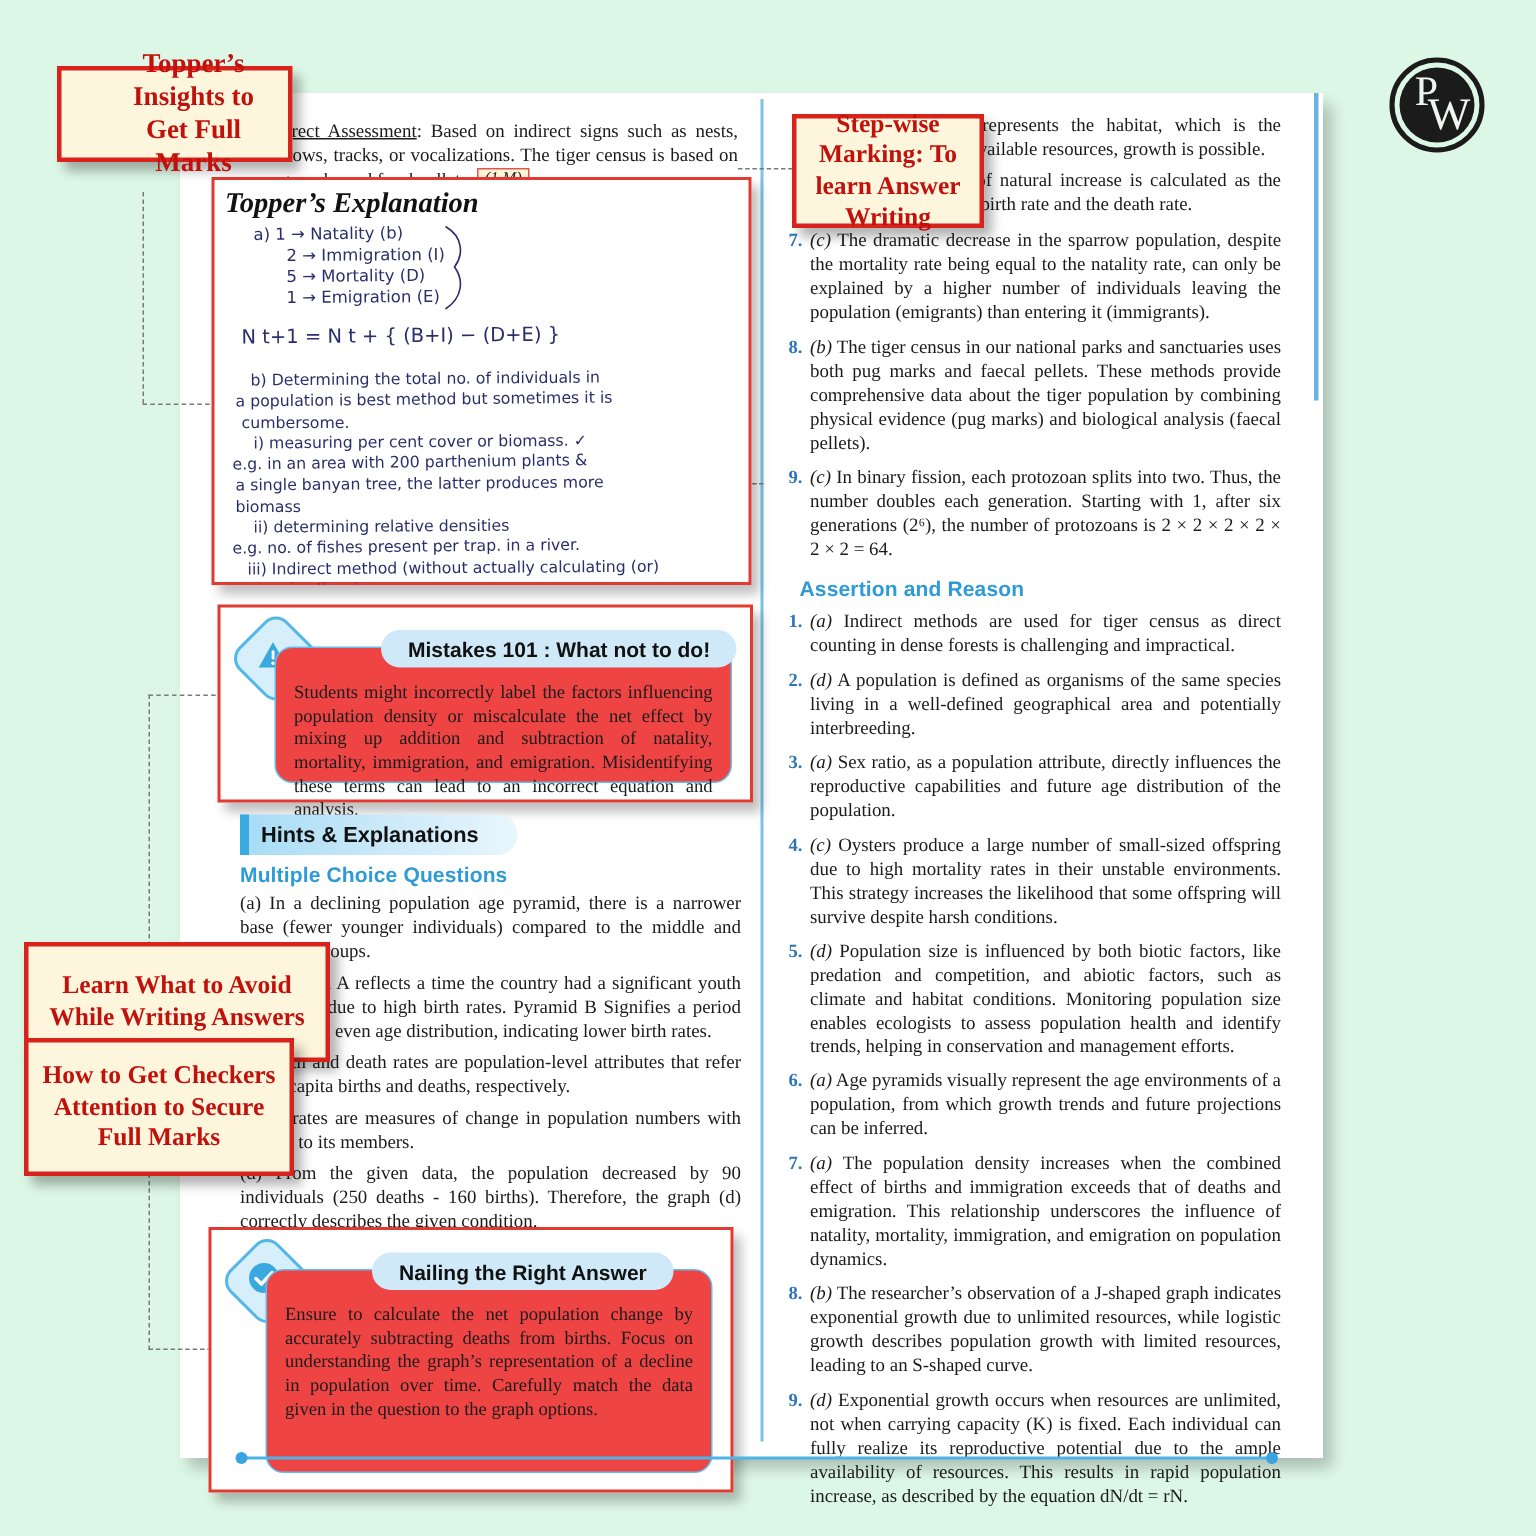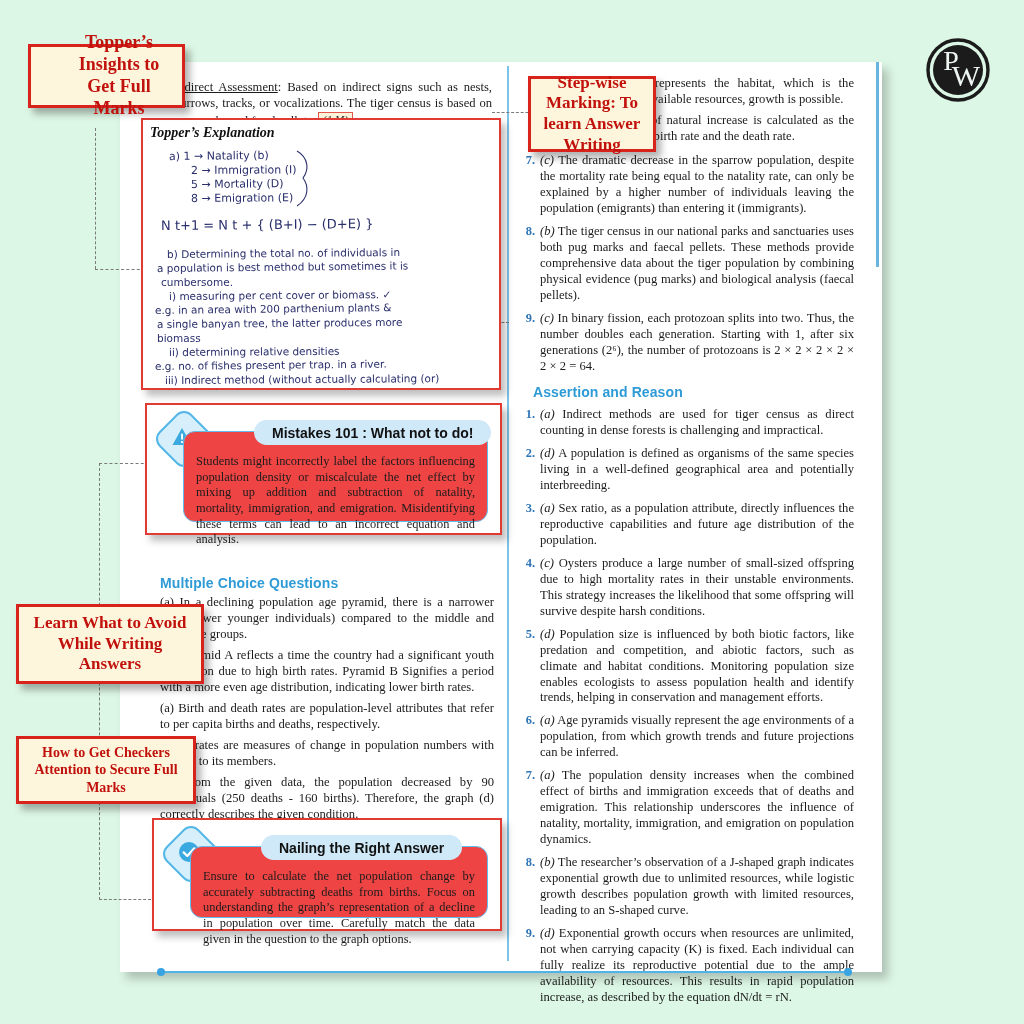--- a/index.html
+++ b/index.html
@@ -58,21 +58,21 @@
     position:absolute;background:#fff;
     border:2.2px solid #e03a32;
     box-shadow:5px 6px 7px rgba(0,0,0,.25);
     box-sizing:border-box;
   }
 
   
   #toppers-panel{left:141px;top:118px;width:360px;height:272px;}
   .toppers-title{
     font-family:"Liberation Serif",serif;font-weight:bold;font-style:italic;
-    font-size:14px;color:#111;margin:5px 0 0 7px;
+    font-size:19px;color:#111;margin:5px 0 0 7px;
   }
   .hand{
     position:absolute;left:0;top:24px;width:100%;height:246px;
     overflow:hidden;
   }
   .hw{
     position:absolute;
     font-family:"DejaVu Sans",sans-serif;
     color:#2a2f6b;
     white-space:nowrap;
@@ -188,21 +188,21 @@
       </div>
     </div>
   </div>
 
   <div class="redpanel" id="toppers-panel">
     <div class="toppers-title">Topper’s Explanation</div>
     <div class="hand">
       <div class="hw" style="left:26px;top:6px;font-size:11px;transform:rotate(-0.6deg);">a)   1  →  Natality (b)</div>
       <div class="hw" style="left:48px;top:20px;font-size:11px;transform:rotate(-0.4deg);">2  →  Immigration (I)</div>
       <div class="hw" style="left:48px;top:34px;font-size:11px;transform:rotate(-0.5deg);">5  →  Mortality (D)</div>
-      <div class="hw" style="left:48px;top:48px;font-size:11px;transform:rotate(-0.4deg);">8  →  Emigration (E)</div>
+      <div class="hw" style="left:48px;top:48px;font-size:11px;transform:rotate(-0.4deg);">1  →  Emigration (E)</div>
       <svg style="position:absolute;left:150px;top:4px;" width="48" height="62" aria-hidden="true">
         <path d="M4 3 C16 10, 16 22, 10 30 C16 38, 16 50, 4 58" fill="none" stroke="#2a2f6b" stroke-width="1.1"></path>
       </svg>
       <div class="hw" style="left:18px;top:74px;font-size:13px;transform:rotate(-0.5deg);">N t+1 = N t + { (B+I) − (D+E) }</div>
       <div class="hw" style="left:24px;top:104px;font-size:10.5px;transform:rotate(-0.5deg);">b) Determining the total no. of individuals in</div>
       <div class="hw" style="left:14px;top:118px;font-size:10.5px;transform:rotate(-0.6deg);">a population is best method but sometimes it is</div>
       <div class="hw" style="left:18px;top:132px;font-size:10.5px;">cumbersome.</div>
       <div class="hw" style="left:26px;top:146px;font-size:10.5px;transform:rotate(-0.5deg);">i)  measuring per cent cover or biomass. ✓</div>
       <div class="hw" style="left:12px;top:160px;font-size:10.5px;transform:rotate(-0.7deg);">e.g. in an area with 200 parthenium plants &amp; </div>
       <div class="hw" style="left:14px;top:174px;font-size:10.5px;transform:rotate(-0.5deg);">a single banyan tree, the latter produces more</div>
@@ -222,31 +222,34 @@
         <rect x="10.1" y="7.5" width="1.9" height="6.2" fill="#fff" rx="0.9"></rect>
         <circle cx="11" cy="16.1" r="1.15" fill="#fff"></circle>
       </svg>
     </div>
     <div class="bubble">
       <div class="bubble-title">Mistakes 101 : What not to do!</div>
       <div class="bubble-body">Students might incorrectly label the factors influencing population density or miscalculate the net effect by mixing up addition and subtraction of natality, mortality, immigration, and emigration. Misidentifying these terms can lead to an incorrect equation and analysis.</div>
     </div>
   </div>
 
+  <div class="hints-wrap">
+    <div class="hints-pill">Hints &amp; Explanations</div>
+  </div>
 
   <div class="col" style="left:160px;top:575px;width:334px;">
     <div class="sec-head" style="margin:0 0 4px 0;">Multiple Choice Questions</div>
     <div class="plain">(a) In a declining population age pyramid, there is a narrower base (fewer younger individuals) compared to the middle and older age groups.</div>
     <div class="plain">(a) Pyramid A reflects a time the country had a significant youth population due to high birth rates. Pyramid B Signifies a period with a more even age distribution, indicating lower birth rates.</div>
     <div class="plain">(a) Birth and death rates are population-level attributes that refer to per capita births and deaths, respectively.</div>
     <div class="plain">These rates are measures of change in population numbers with respect to its members.</div>
     <div class="plain">(d) From the given data, the population decreased by 90 individuals (250 deaths - 160 births). Therefore, the graph (d) correctly describes the given condition.</div>
   </div>
 
-  <div class="infopanel" style="left:152px;top:818px;width:350px;height:113px;">
+  <div class="infopanel" style="left:139px;top:818px;width:350px;height:177px;">
     <div class="badge"></div>
     <div class="badge-inner">
       <svg width="24" height="24" viewBox="0 0 24 24" aria-hidden="true">
         <circle cx="12" cy="12" r="10" fill="#3aa9e0"></circle>
         <path d="M6.6 12.4 L10.3 16 L17.3 8.4" fill="none" stroke="#fff" stroke-width="2.3" stroke-linecap="round" stroke-linejoin="round"></path>
       </svg>
     </div>
     <div class="bubble">
       <div class="bubble-title">Nailing the Right Answer</div>
       <div class="bubble-body">Ensure to calculate the net population change by accurately subtracting deaths from births. Focus on understanding the graph’s representation of a decline in population over time. Carefully match the data given in the question to the graph options.</div>
@@ -319,21 +322,21 @@
       <div class="num">9.</div>
       <div class="bod"><i>(d)</i>
         <span>Exponential growth occurs when resources are unlimited, not when carrying capacity (K) is fixed. Each individual can fully realize its reproductive potential due to the ample availability of resources. This results in rapid population increase, as described by the equation dN/dt = rN.</span></div>
     </div>
   </div>
 
   <div class="endrule" style="left:160px;top:971px;width:690px;"></div>
   <div class="enddot" style="left:157px;top:968px;"></div>
   <div class="enddot" style="left:844px;top:968px;"></div>
 
-  <div class="callout" style="left:28px;top:44px;width:157px;height:64px;padding-left:33px;">Topper’s Insights to Get Full Marks</div>
+  <div class="callout" style="left:38px;top:44px;width:157px;height:64px;padding-left:33px;">Topper’s Insights to Get Full Marks</div>
 
   <div class="callout" style="left:528px;top:76px;width:128px;height:76px;font-size:17px;">Step-wise Marking: To learn Answer Writing</div>
 
-  <div class="callout" style="left:16px;top:604px;width:188px;height:80px;font-size:17px;">Learn What to Avoid While Writing Answers</div>
-
-  <div class="callout" style="left:16px;top:736px;width:180px;height:68px;font-size:14px;">How to Get Checkers Attention to Secure Full Marks</div>
+  <div class="callout" style="left:16px;top:628px;width:204px;height:80px;font-size:17px;">Learn What to Avoid While Writing Answers</div>
+
+  <div class="callout" style="left:16px;top:692px;width:180px;height:92px;font-size:17px;">How to Get Checkers Attention to Secure Full Marks</div>
 
 </div>
 
 </body></html>

